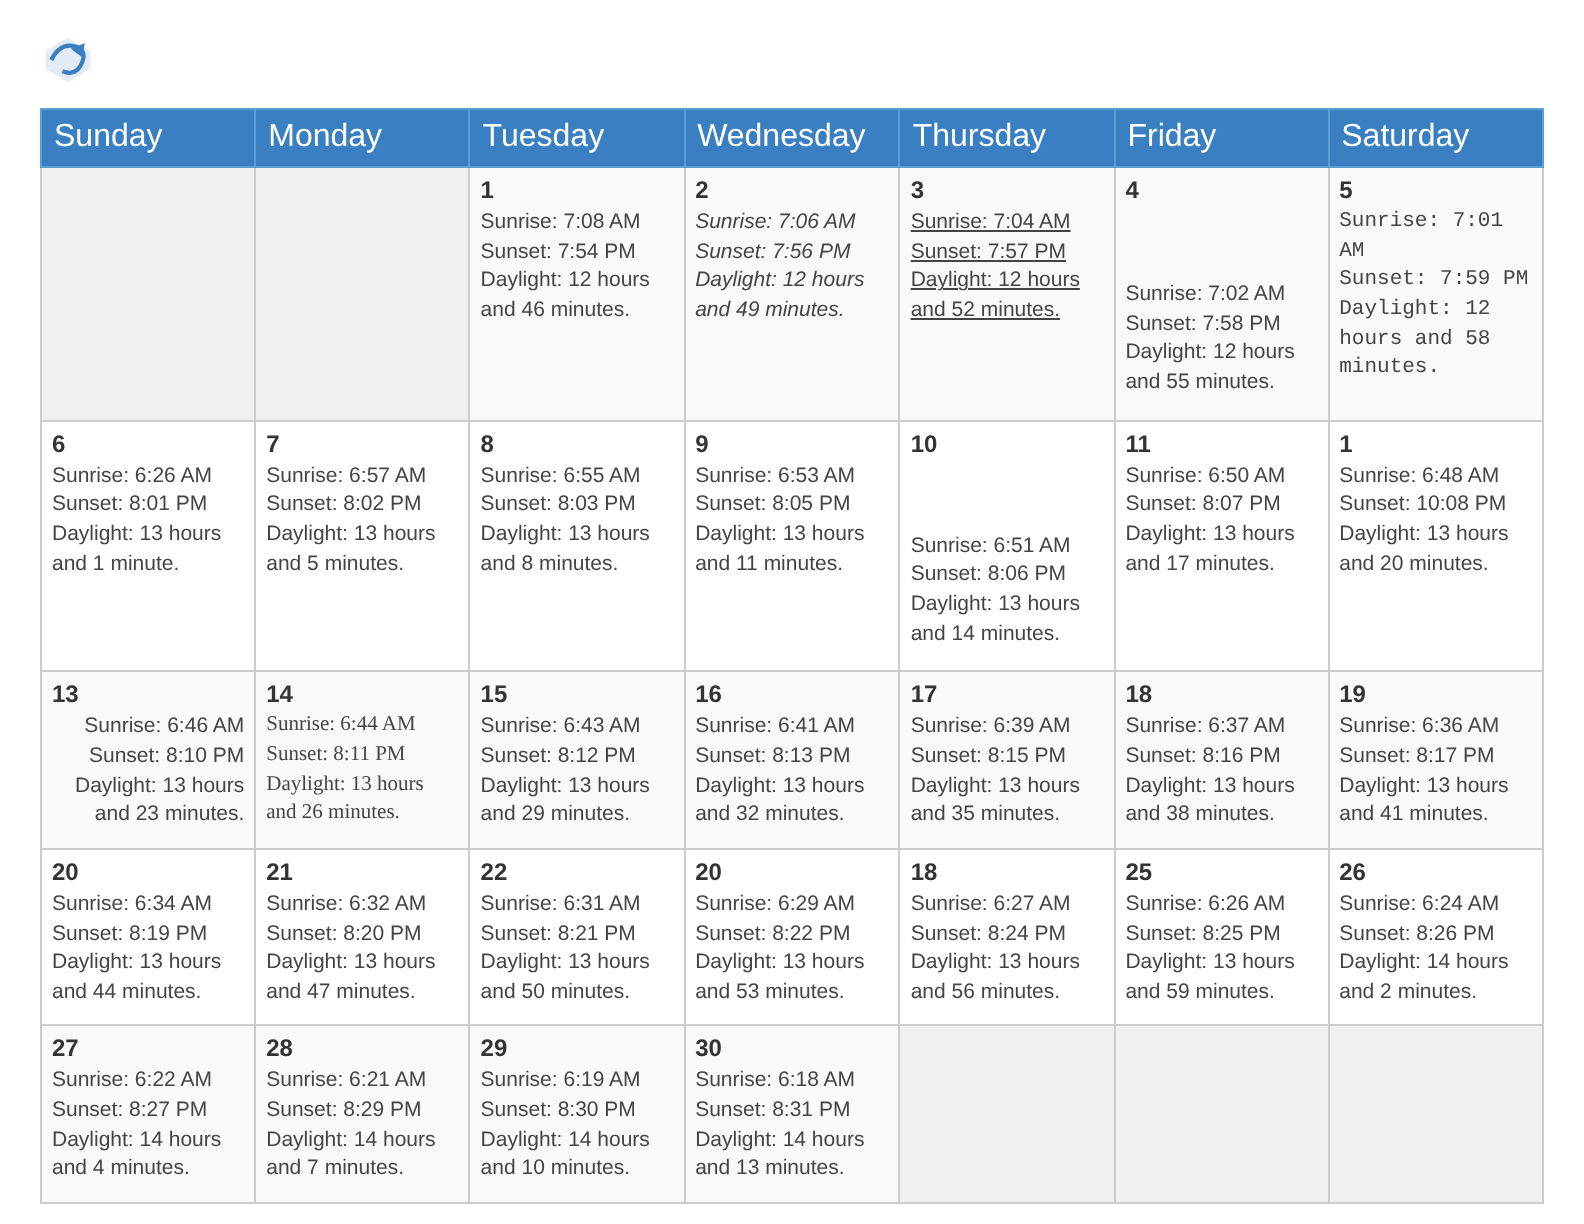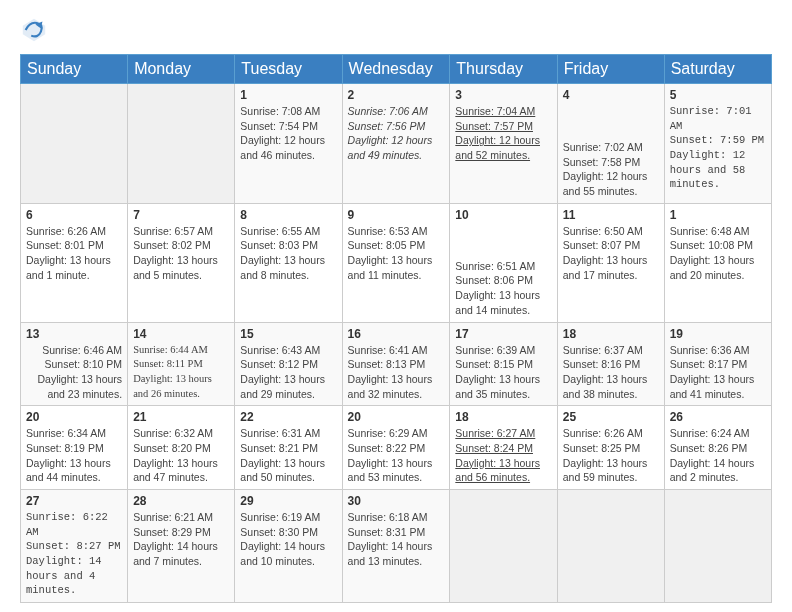--- a/index.html
+++ b/index.html
@@ -272,41 +272,41 @@
 Daylight: 13 hours and 50 minutes.</div>
           </td>
           <td>
             <span class="day-num">20</span>
             <div class="day-info" style="white-space: pre-line;">Sunrise: 6:29 AM
 Sunset: 8:22 PM
 Daylight: 13 hours and 53 minutes.</div>
           </td>
           <td>
             <span class="day-num">18</span>
-            <div class="day-info" style="white-space: pre-line; text-decoration: underline;">Sunrise: 6:27 AM
+            <div class="day-info" style="white-space: pre-line;">Sunrise: 6:27 AM
 Sunset: 8:24 PM
 Daylight: 13 hours and 56 minutes.</div>
           </td>
           <td>
             <span class="day-num">25</span>
             <div class="day-info" style="white-space: pre-line;">Sunrise: 6:26 AM
 Sunset: 8:25 PM
 Daylight: 13 hours and 59 minutes.</div>
           </td>
           <td>
             <span class="day-num">26</span>
             <div class="day-info" style="white-space: pre-line;">Sunrise: 6:24 AM
 Sunset: 8:26 PM
 Daylight: 14 hours and 2 minutes.</div>
           </td>
         </tr>
         <tr>
           <td>
             <span class="day-num">27</span>
-            <div class="day-info" style="white-space: pre-line; font-family: Liberation Mono, monospace;">Sunrise: 6:22 AM
+            <div class="day-info" style="white-space: pre-line;">Sunrise: 6:22 AM
 Sunset: 8:27 PM
 Daylight: 14 hours and 4 minutes.</div>
           </td>
           <td>
             <span class="day-num">28</span>
             <div class="day-info" style="white-space: pre-line;">Sunrise: 6:21 AM
 Sunset: 8:29 PM
 Daylight: 14 hours and 7 minutes.</div>
           </td>
           <td>

